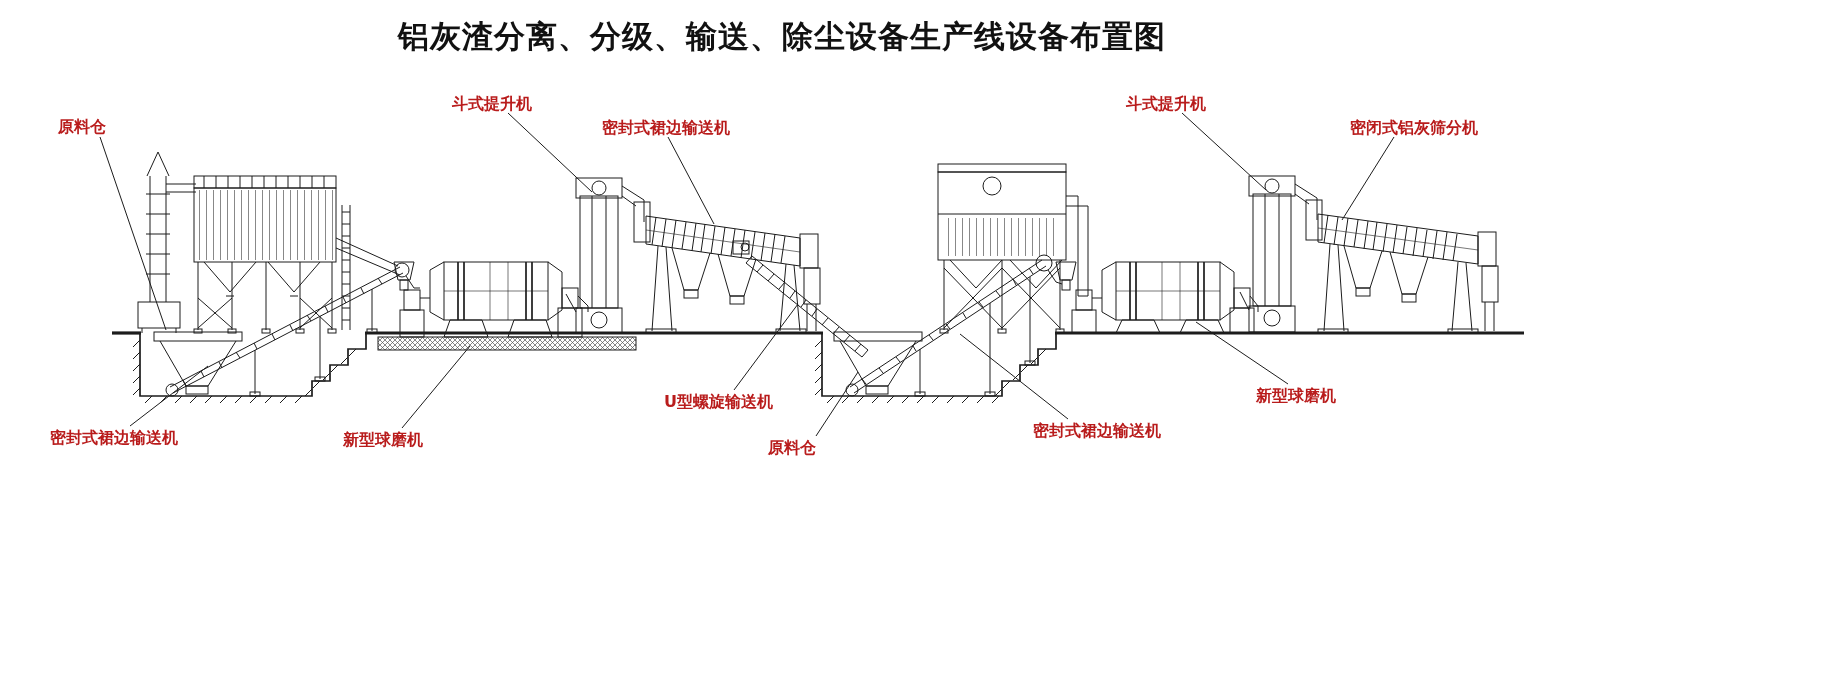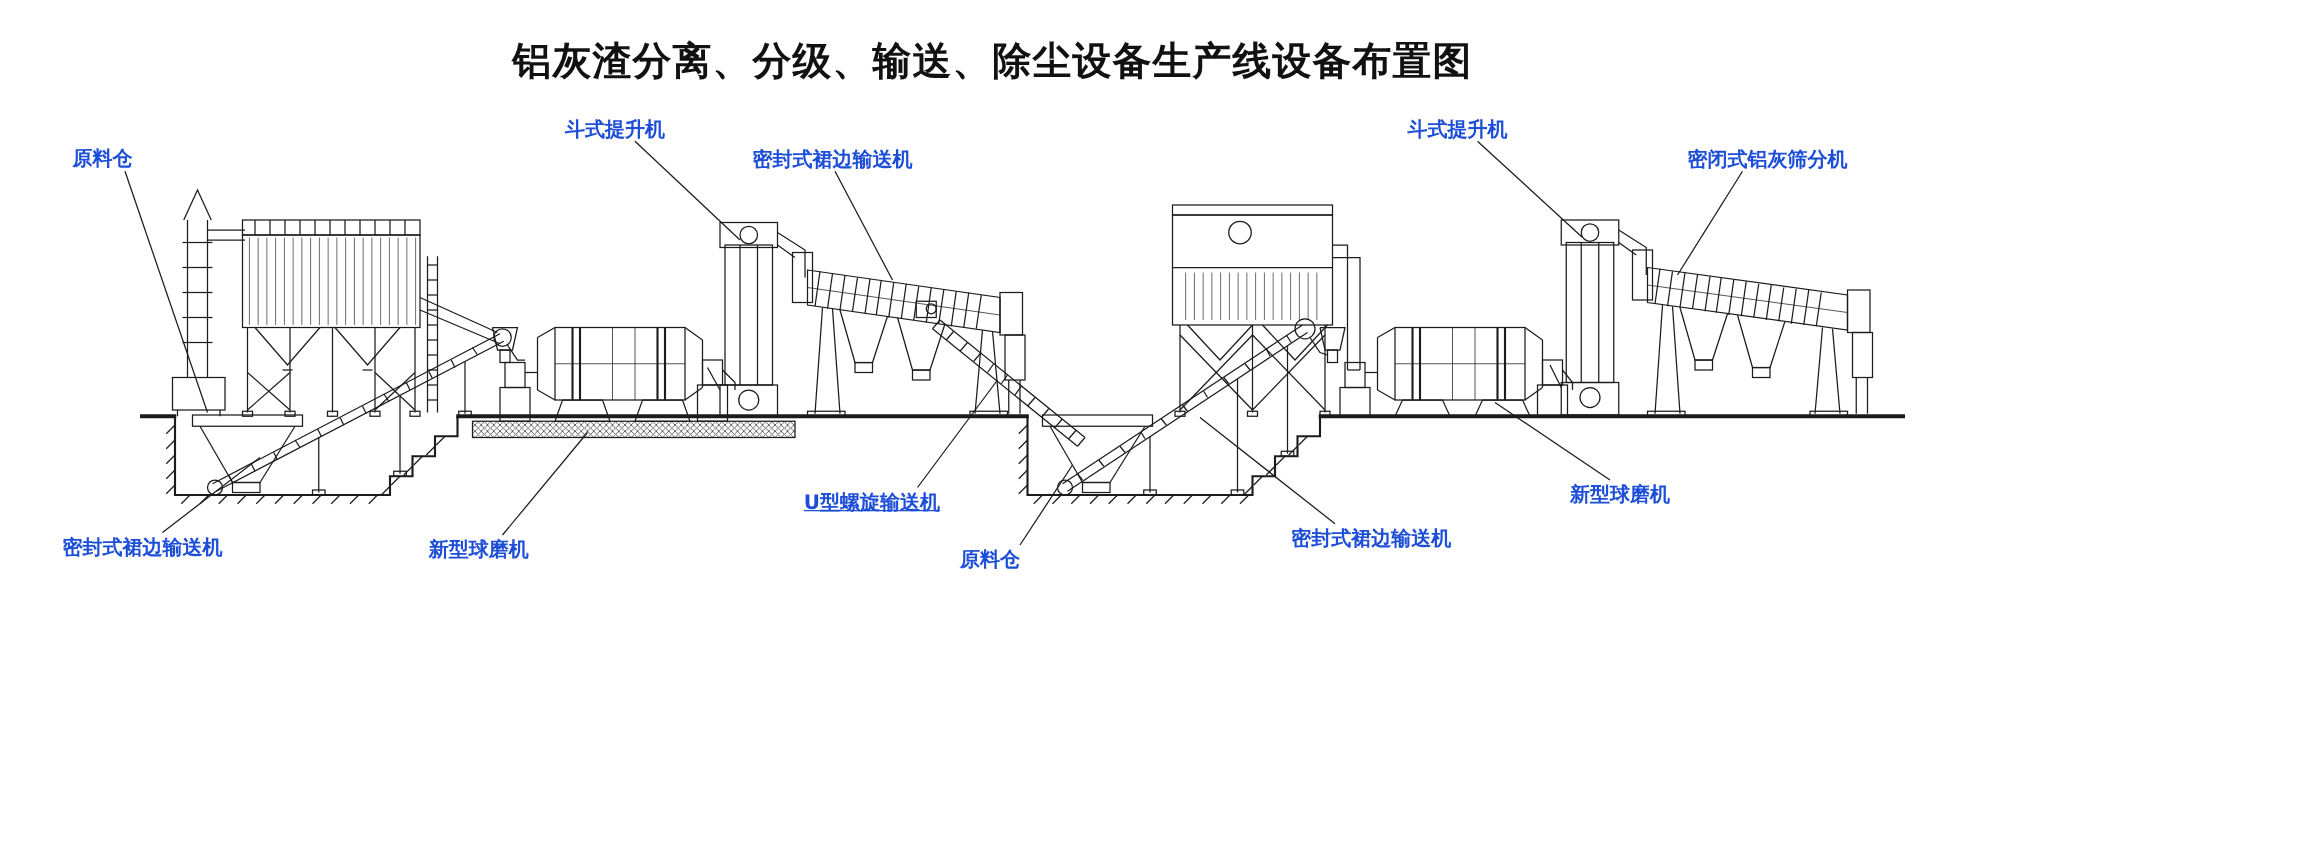--- a/index.html
+++ b/index.html
@@ -1,32 +1,32 @@
 <!DOCTYPE html>
 <html><head>
 <meta charset="utf-8">
 <style>
   html,body { margin:0; padding:0; background:#ffffff; }
   .canvas {
     position:relative; width:1839px; height:683px; background:#ffffff;
     overflow:hidden; font-family:"DejaVu Sans", sans-serif;
   }
   .title {
-    position:absolute; left:398px; top:16px; margin:12px;
+    position:absolute; left:398px; top:16px; margin:0;
     font:700 31px "DejaVu Sans", sans-serif; letter-spacing:1px; color:#111;
     white-space:nowrap;
   }
   .watermark {
     position:absolute; left:222px; top:224px;
     font:700 82px "DejaVu Sans", sans-serif; letter-spacing:3px;
     color:#e05a5a; opacity:0.5; white-space:nowrap; pointer-events:none;
     z-index:5;
   }
   .lbl {
-    position:absolute; font:700 16px "DejaVu Sans", sans-serif; color:#1d4ed8;
+    position:absolute; font:700 16px "DejaVu Sans", sans-serif; color:#b91c1c;
     white-space:nowrap; z-index:6;
   }
   svg.draw { position:absolute; left:0; top:0; z-index:1; }
   .draw * { stroke:#1c1c1c; stroke-width:1; fill:none; stroke-linecap:butt; }
   .draw .thin  { stroke-width:0.6; }
   .draw .mid   { stroke-width:1.7; }
   .draw .thick { stroke-width:3.2; }
   .draw .vb { fill:url(#vb); stroke:none; }
   .draw .xh { fill:url(#xh); stroke:#1c1c1c; }
   .draw .pat { stroke:#555; stroke-width:0.7; }
@@ -457,18 +457,18 @@
   </svg>
 
 
   <div class="lbl" style="left:58px;  top:117px;">原料仓</div>
   <div class="lbl" style="left:452px; top:94px;">斗式提升机</div>
   <div class="lbl" style="left:602px; top:118px;">密封式裙边输送机</div>
   <div class="lbl" style="left:1126px;top:94px;">斗式提升机</div>
   <div class="lbl" style="left:1350px;top:118px;font-family:Liberation Serif, serif;">密闭式铝灰筛分机</div>
   <div class="lbl" style="left:50px;  top:428px;">密封式裙边输送机</div>
   <div class="lbl" style="left:343px; top:430px;">新型球磨机</div>
-  <div class="lbl" style="left:643px; top:392px;text-decoration:underline;">U型螺旋输送机</div>
+  <div class="lbl" style="left:664px; top:392px;">U型螺旋输送机</div>
   <div class="lbl" style="left:768px; top:438px;">原料仓</div>
   <div class="lbl" style="left:1033px;top:421px;">密封式裙边输送机</div>
   <div class="lbl" style="left:1256px;top:386px;">新型球磨机</div>
 
 </div>
 
 </body></html>

